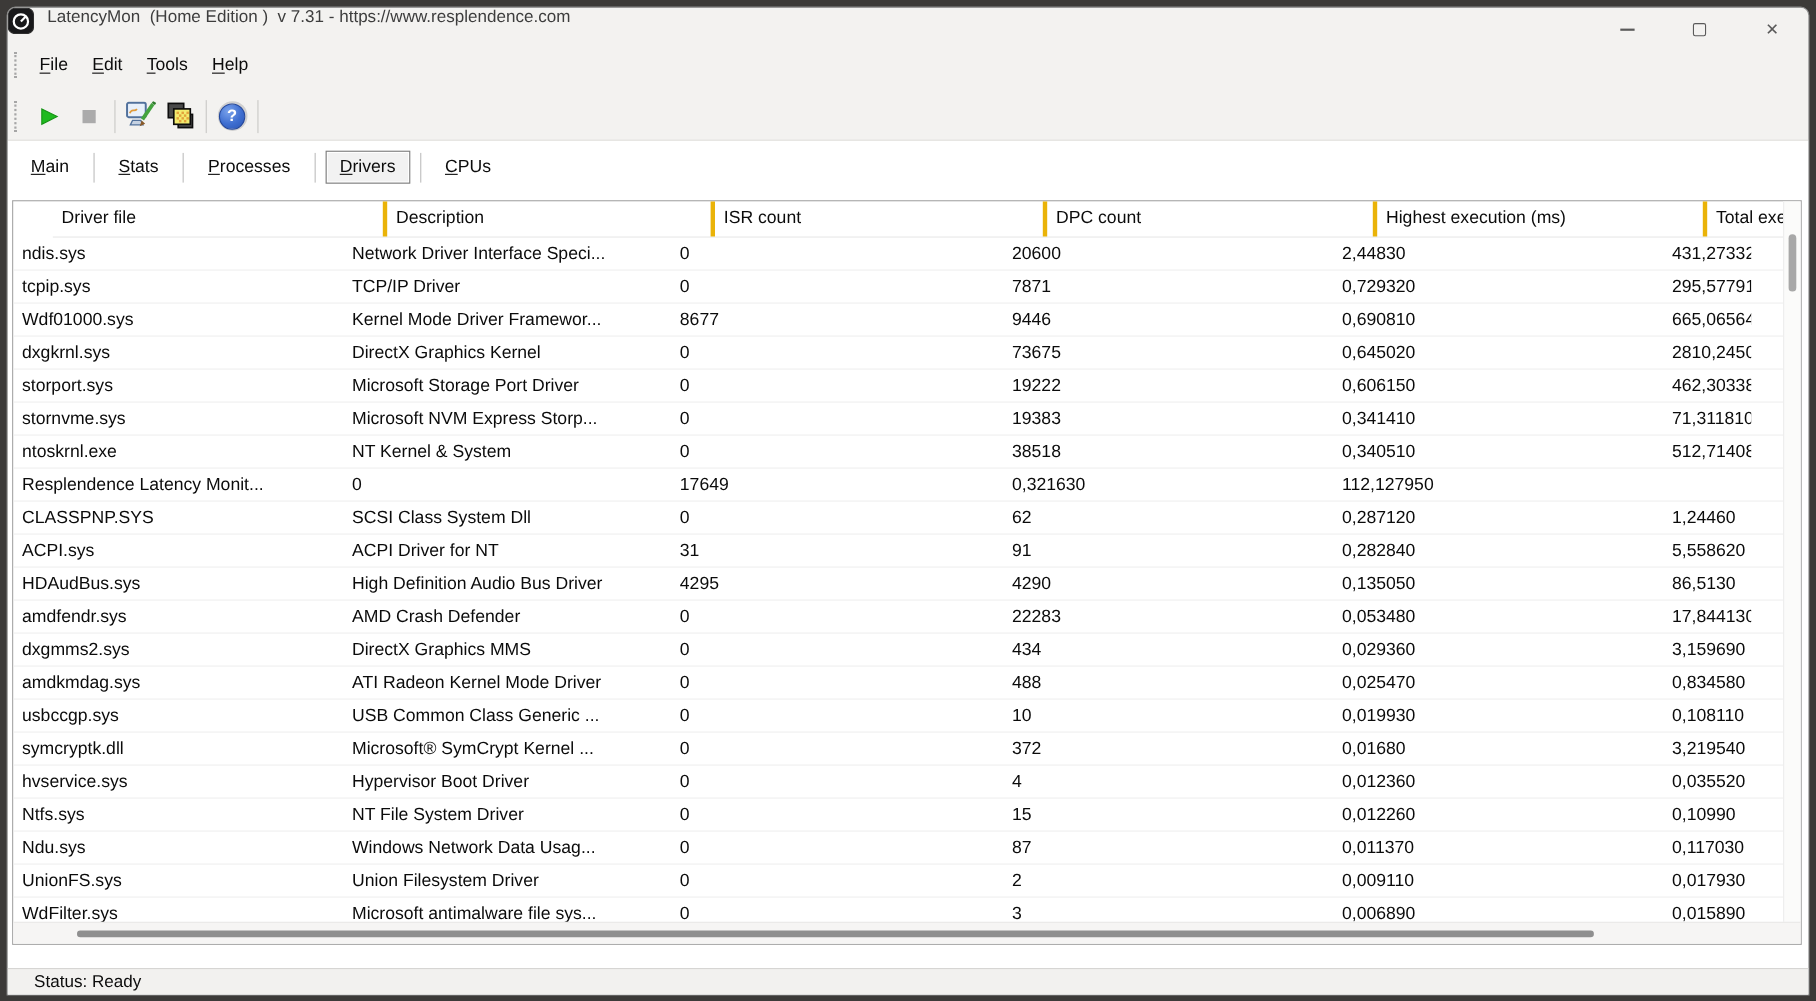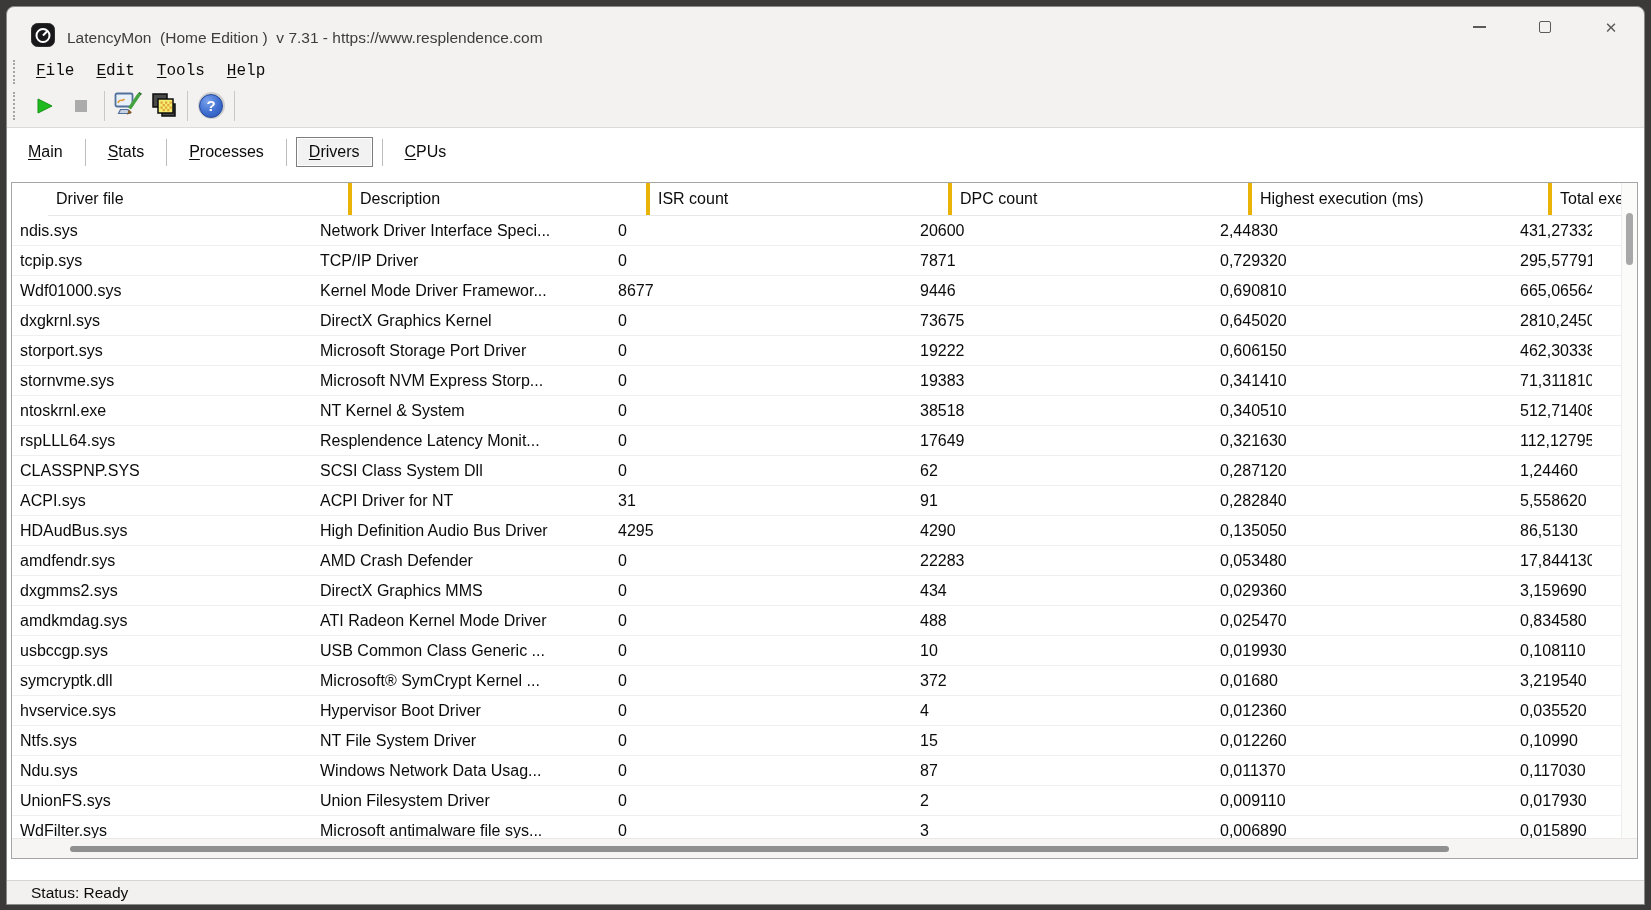--- a/index.html
+++ b/index.html
@@ -10,30 +10,30 @@
     position:relative;
     overflow:hidden;
     -webkit-font-smoothing:antialiased;
   }
   .window {
     position:absolute; left:6px; top:6px; width:1639px; height:899px;
     background:#f3f2f0; border:1px solid #8a8a8a;
     border-radius:8px 8px 0 0; overflow:hidden;
   }
   
-  .titlebar { height:40px; display:flex; align-items:flex-end; padding-left:24px; position:relative; }
+  .titlebar { height:40px; display:flex; align-items:flex-start; padding-left:0; position:relative; }
   .appicon { width:24px; height:24px; margin-right:12px; flex:0 0 auto; display:flex; }
   .title { font-size:15.5px; color:#3d3d3d; white-space:pre; }
   .wincontrols { position:absolute; right:0; top:0; height:40px; display:flex; }
   .wbtn { width:66px; height:40px; display:flex; align-items:center; justify-content:center; }
   .min-glyph { width:13px; height:2px; background:#5a5a5a; display:block; }
   .max-glyph { width:12px; height:12px; border:1.5px solid #5a5a5a; border-radius:2px; display:block; }
   .close-glyph { font-size:15px; color:#5a5a5a; line-height:1; }
   
-  .menubar { height:37px; display:flex; align-items:flex-end; padding-left:6px;font-family:Liberation Mono, monospace; }
+  .menubar { height:37px; display:flex; align-items:flex-start; padding-left:6px; }
   .gripper { width:4px; height:24px; border-left:2px dotted #a6a6a6; margin-right:8px; flex:0 0 auto; }
   .mitem { font-size:16px; color:#0c0c0c; padding:4px 11px; cursor:default; }
   u { text-decoration:underline; text-underline-offset:2px; }
   
   .toolbar { height:44px; display:flex; align-items:center; padding-left:6px; border-bottom:1px solid #dcdbd9; }
   .toolbar .gripper { height:28px; margin-right:10px; }
   .tbtn { background:none; border:0; padding:0; width:36px; height:36px; display:flex; align-items:center; justify-content:center; }
   .tsep { width:1px; height:30px; background:#c9c8c6; margin:0 5px; }
   .helpring { width:27px; height:27px; border-radius:50%; background:#cfcfcf; display:flex; align-items:center; justify-content:center; }
   .helpcircle { width:24px; height:24px; border-radius:50%;
@@ -234,21 +234,20 @@
           </div>
           <div class="trow cols">
             <div class="cell">ntoskrnl.exe</div>
             <div class="cell">NT Kernel &amp; System</div>
             <div class="cell">0</div>
             <div class="cell">38518</div>
             <div class="cell">0,340510</div>
             <div class="cell">512,714080</div>
           </div>
           <div class="trow cols">
-            <div class="cell">rspLLL64.sys</div>
             <div class="cell">Resplendence Latency Monit...</div>
             <div class="cell">0</div>
             <div class="cell">17649</div>
             <div class="cell">0,321630</div>
             <div class="cell">112,127950</div>
           </div>
           <div class="trow cols">
             <div class="cell">CLASSPNP.SYS</div>
             <div class="cell">SCSI Class System Dll</div>
             <div class="cell">0</div>

